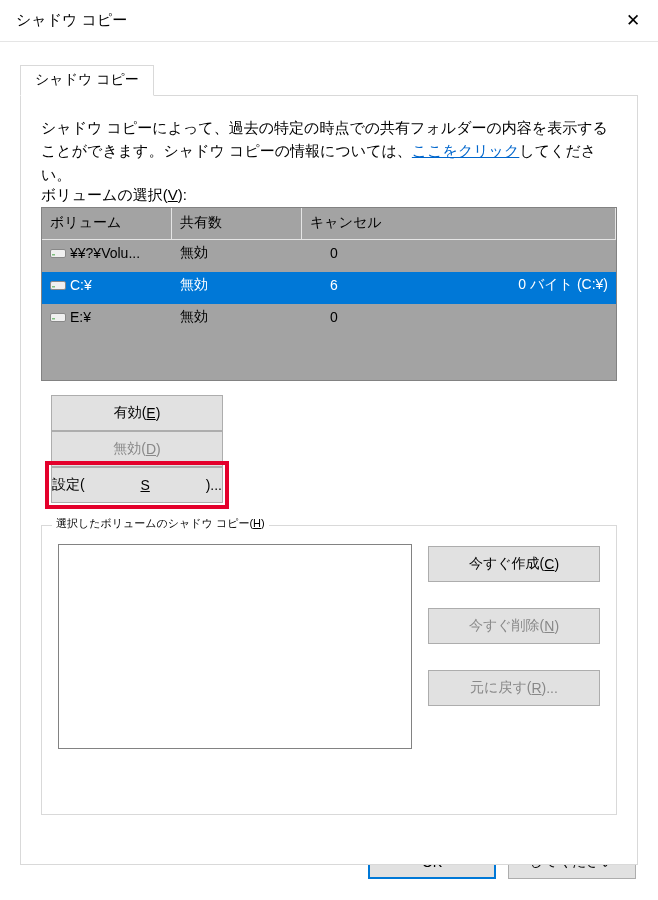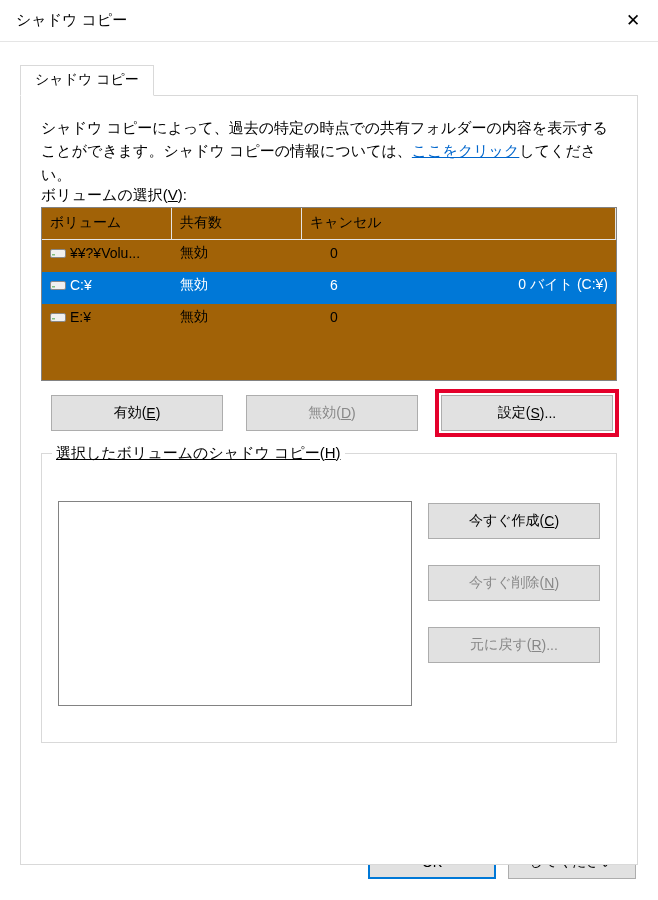--- a/index.html
+++ b/index.html
@@ -80,21 +80,21 @@
     font-size: 15px;
     margin-bottom: 2px;
   }
   .underlined-letter { text-decoration: underline; }
 
   
   .listview {
     border: 1px solid #828282;
     height: 174px;
     overflow: hidden;
-    background: #a16207;
+    background: #a3a3a3;
   }
   .lv-header {
     display: flex;
     border-bottom: 1px solid #e5e5e5;
     height: 32px;
     align-items: stretch;
   }
   .lv-header .col {
     border-right: 1px solid #e5e5e5;
     padding: 6px 8px 6px 8px;
@@ -133,64 +133,64 @@
     flex: 0 0 16px;
   }
   .drive-icon svg { display: block; }
 
   
   .btn-row {
     display: flex;
     gap: 0;
     padding: 14px 4px 0 10px;
     justify-content: space-between;
+    flex-direction: column;
   }
   .btn {
     width: 172px;
     height: 36px;
     border: 1px solid #adadad;
     background: #e1e1e1;
     font-family: inherit;
     font-size: 14px;
     display: inline-flex;
     align-items: center;
     justify-content: center;
     padding: 0;
   }
   .btn.disabled {
     color: #888;
   }
   .btn.highlight-red {
     outline: 4px solid #e4002b;
     outline-offset: 2px;
+    justify-content: space-between;
   }
 
   
   .fieldset {
     border: 1px solid #d9d9d9;
     margin-top: 22px;
     padding: 18px 16px 18px 16px;
     position: relative;
     height: 290px;
   }
   .fieldset .legend {
     position: absolute;
     top: -10px;
     left: 10px;
     background: #fff;
     padding: 0 4px;
-    font-size: 15px;
-    text-decoration: underline;
+    font-size: 11px;
   }
 
   .fs-inner {
     display: flex;
     gap: 16px;
     height: 100%;
-    margin-top: 29px;
   }
   .listbox {
     flex: 1;
     border: 1px solid #828282;
     background: #fff;
     height: 205px;
   }
   .side-btns {
     width: 172px;
     display: flex;

